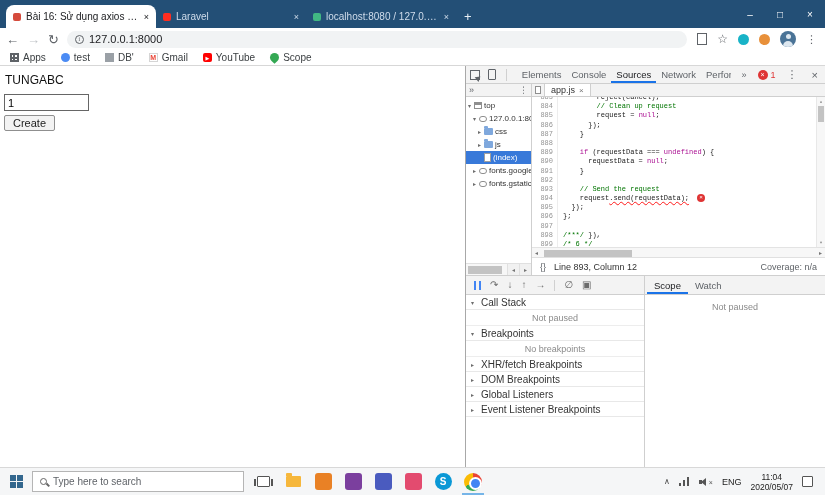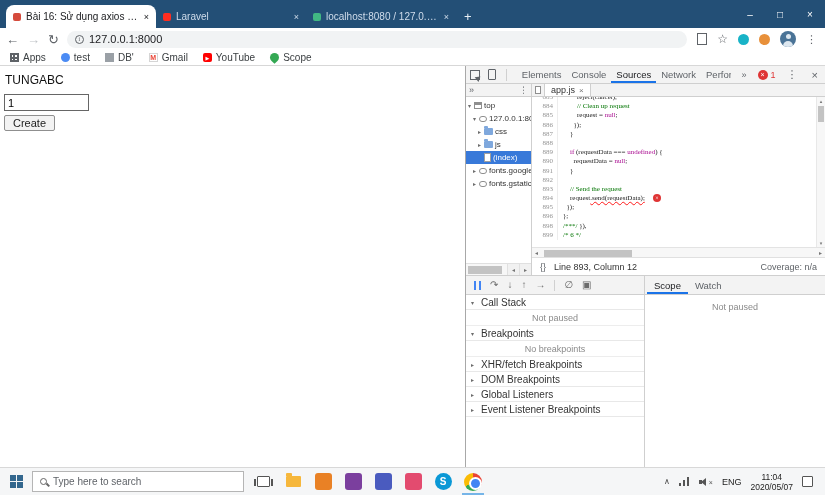--- a/index.html
+++ b/index.html
@@ -88,21 +88,21 @@
   .scroll-btn { width:12px; border-left:1px solid #e0e0e0; display:flex; align-items:center; justify-content:center; font-size:6px; color:#777; background:#f1f1f1; }
   .scroll-btn.first { margin-left:auto; }
 
   .editor { flex:1; display:flex; flex-direction:column; min-width:0; }
   .file-tabs { height:13px; background:#f3f3f3; border-bottom:1px solid #cfcfcf; display:flex; align-items:stretch; flex:none; }
   .ftab-lead { width:12px; display:flex; align-items:center; justify-content:center; }
   .ftab-doc { width:6px; height:8px; border:1px solid #8f8f8f; background:#fff; }
   .ftab { background:#fff; border-right:1px solid #cfcfcf; border-left:1px solid #cfcfcf; display:flex; align-items:center; gap:4px; padding:0 6px; font-size:9px; color:#333; }
   .ftab-close { font-size:8px; color:#777; }
 
-  .code { flex:1; min-height:0; overflow:hidden; position:relative; font-family:Liberation Serif, serif; font-size:7px; }
+  .code { flex:1; min-height:0; overflow:hidden; position:relative; font-family:Liberation Mono, monospace; font-size:7px; }
   .code-row { display:flex; height:9.2px; line-height:9.2px; }
   .code-row:first-child { margin-top:-4px; }
   .gutter { width:26px; flex:none; text-align:right; padding-right:4px; color:#949494; border-right:1px solid #ededed; background:#fff; }
   .ct { white-space:pre; padding-left:5px; color:#222; }
   .tok-p { color:#222; }
   .tok-c { color:#007400; }
   .tok-k { color:#aa0d91; }
   .tok-a { color:#aa0d91; }
   .tok-e { color:#222; text-decoration:underline wavy #ff1a1a; }
   .err-icon { display:inline-flex; width:8px; height:8px; border-radius:50%; background:#df3434; color:#fff; font-size:6px; line-height:8px; align-items:center; justify-content:center; margin-left:8px; vertical-align:top; }
@@ -387,20 +387,24 @@
                 </div>
                 <div class="code-row">
                   <span class="gutter">895</span>
                   <span class="ct"><span class="tok-p">  });</span></span>
                 </div>
                 <div class="code-row">
                   <span class="gutter">896</span>
                   <span class="ct"><span class="tok-p">};</span></span>
                 </div>
                 <div class="code-row">
+                  <span class="gutter">897</span>
+                  <span class="ct"></span>
+                </div>
+                <div class="code-row">
                   <span class="gutter">898</span>
                   <span class="ct"><span class="tok-c">/***/ </span><span class="tok-p">}),</span></span>
                 </div>
                 <div class="code-row">
                   <span class="gutter">899</span>
                   <span class="ct"><span class="tok-c">/* 6 */</span></span>
                 </div>
               </div>
             <div class="vscroll">
               <span>▴</span>

